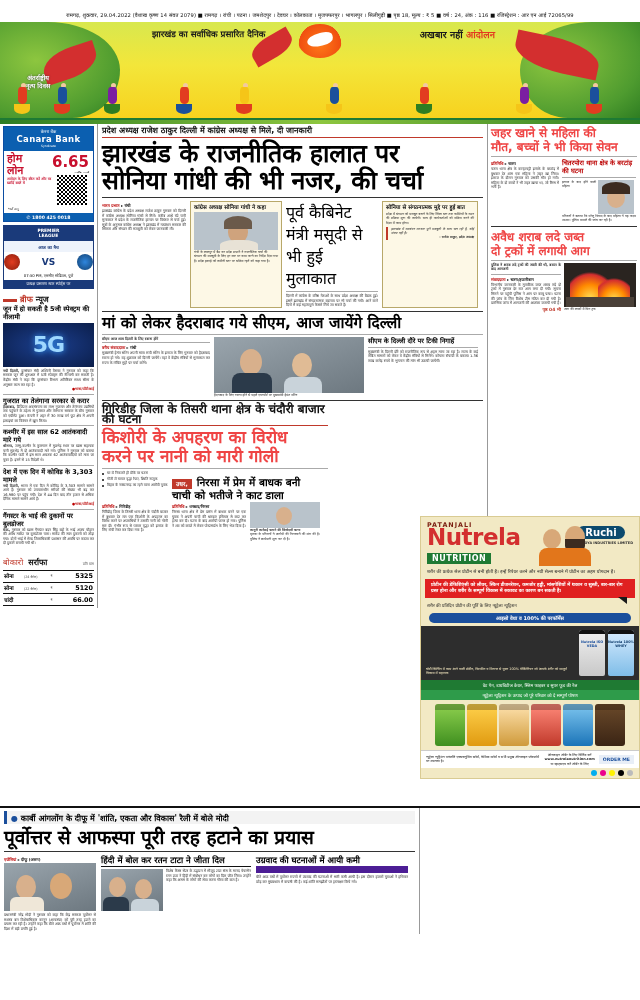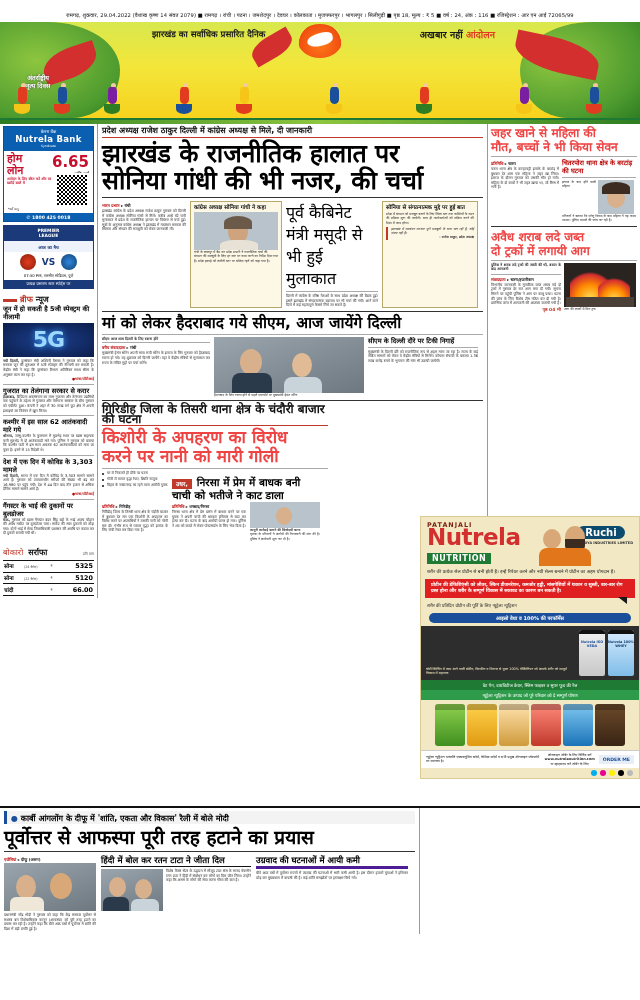--- a/index.html
+++ b/index.html
@@ -116,36 +116,36 @@
         background:
           repeating-linear-gradient(90deg,#000 0 2px,#fff 2px 4px),
           repeating-linear-gradient(0deg,#000 0 2px,#fff 2px 4px);
         background-blend-mode:difference; border:2px solid #fff;}
   .cb-foot { background:#0b5fb0; color:#fff; text-align:center; font-size:4.6px; font-weight:700; padding:1.5px 0;}
 
   
   .ipl-box { border:1px solid #1a3a7a; margin-top:3px; }
   .ipl-top { background:#1a3a7a; color:#fff; text-align:center; font-size:4.4px; font-weight:700; padding:2px 0; line-height:5.4px;}
   .ipl-mid { background:#eef3fb; text-align:center; padding:3px 0 2px; font-size:4.4px;font-weight:700;color:#1a3a7a;}
-  .ipl-teams { display:flex; align-items:center; justify-content:center; gap:6px; padding:2px 0;}
+  .ipl-teams { display:flex; align-items:center; justify-content:space-between; gap:6px; padding:2px 0;}
   .t-badge{width:16px;height:16px;border-radius:50%;}
   .t-a{background:radial-gradient(circle,#e23c20,#8a1d0c);}
   .t-b{background:radial-gradient(circle,#2e86de,#123f6e);}
   .vs{font-size:9px;font-weight:700;color:#1a3a7a;}
   .ipl-time{text-align:center;font-size:3.8px;padding:1px 0 2px;}
   .ipl-foot{background:#1a3a7a;color:#fff;text-align:center;font-size:4px;padding:1.5px 0;}
 
   
   .brief-head { display:flex; align-items:baseline; gap:3px; margin:4px 0 1px; }
   .brief-head .bar{width:14px;height:3px;background:#c0392b;}
   .brief-head .b1{font-size:8px;font-weight:700;color:#c0392b;}
   .brief-head .b2{font-size:8px;font-weight:700;color:#111;}
 
   .g5-img {
-    height:34px; margin:2px 0;
+    height:44px; margin:2px 0;
     background: radial-gradient(ellipse at 50% 50%, #1c3f8f 0%, #0b1e4a 100%);
     display:flex;align-items:center;justify-content:center;
     color:#9fd8ff; font-size:22px; font-weight:700; letter-spacing:-1px;
     text-shadow:0 0 6px #3aa0ff;
   }
 
   
   .sarafa-head{display:flex;align-items:baseline;justify-content:space-between;border-bottom:1.5px solid #111;padding-bottom:1px;margin-top:4px;}
   .sarafa-head .s1{font-size:8px;font-weight:400;color:#c0392b;}
   .sarafa-head .s2{font-size:8px;font-weight:700;color:#111;}
@@ -288,21 +288,21 @@
   </div>
   <div class="greenrule"></div>
 
   <div class="body-wrap">
 
     <div class="col-left">
 
       <div class="ad-canara">
         <div class="cb-head">
           <div class="t1">केनरा बैंक</div>
-          <div class="t2">Nutrela Bank</div>
+          <div class="t2">Canara Bank</div>
           <div class="t3">Syndicate</div>
         </div>
         <div class="cb-body">
           <div class="cb-loan">होम</div>
           <div class="cb-loan">लोन</div>
           <div class="cb-rate">
             <span>6.65</span>
             <small>प्रति वर्ष</small>
           </div>
           <div class="cb-sub">आवेदन के लिए स्कैन करें और घर खरीदें सस्ते में</div>
@@ -690,21 +690,21 @@
               <div class="face" style="width:17px;height:20px;left:8px;top:8px;"></div>
               <div class="face" style="width:17px;height:20px;left:34px;top:10px;"></div>
               <div style="position:absolute;left:2px;top:28px;width:26px;height:14px;background:#2b3a4a;border-radius:6px 6px 0 0;"></div>
               <div style="position:absolute;left:30px;top:30px;width:28px;height:12px;background:#c9d3da;border-radius:6px 6px 0 0;"></div>
             </div>
             <div class="tiny" style="flex:1;">विशेष कैंसर सेंटर के उद्घाटन में मौजूद टाटा संस के मानद चेयरमैन रतन टाटा ने हिंदी में संबोधन कर लोगों का दिल जीत लिया। उन्होंने कहा कि असम के लोगों की सेवा करना गौरव की बात है।</div>
           </div>
         </div>
 
         <div style="width:152px;">
-          <div class="hl-4" style="border-bottom:3px solid #4c1d95;padding-bottom:1px;">उग्रवाद की घटनाओं में आयी कमी</div>
+          <div class="hl-4" style="border-bottom:7px solid #4c1d95;padding-bottom:1px;">उग्रवाद की घटनाओं में आयी कमी</div>
           <div class="tiny" style="margin-top:2px;">बीते आठ वर्षों में पूर्वोत्तर राज्यों में उग्रवाद की घटनाओं में भारी कमी आयी है। इस दौरान हजारों युवाओं ने हथियार छोड़ कर मुख्यधारा में वापसी की है। कई शांति समझौतों पर हस्ताक्षर किये गये।</div>
         </div>
       </div>
     </div>
 
     <div class="bot-right"></div>
   </div>
 
 </div>
 

